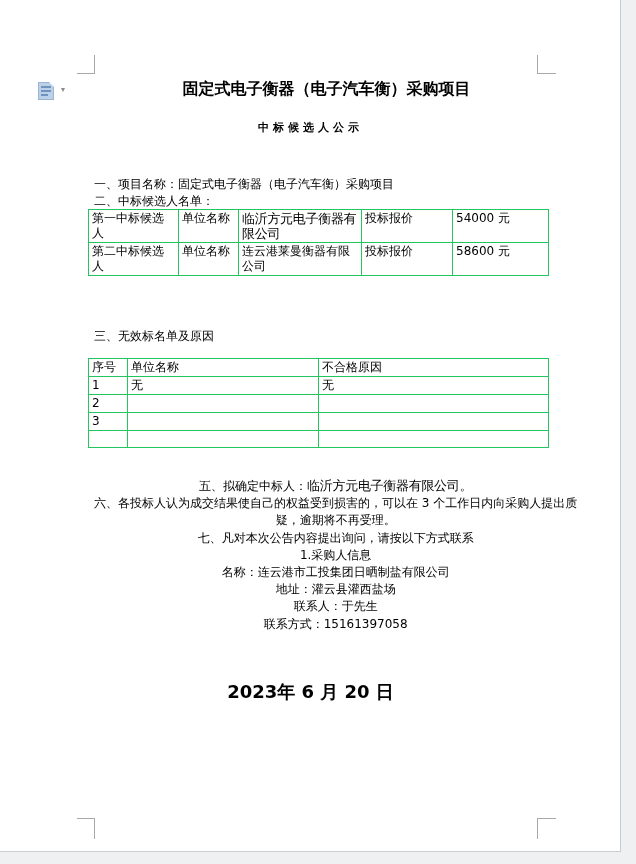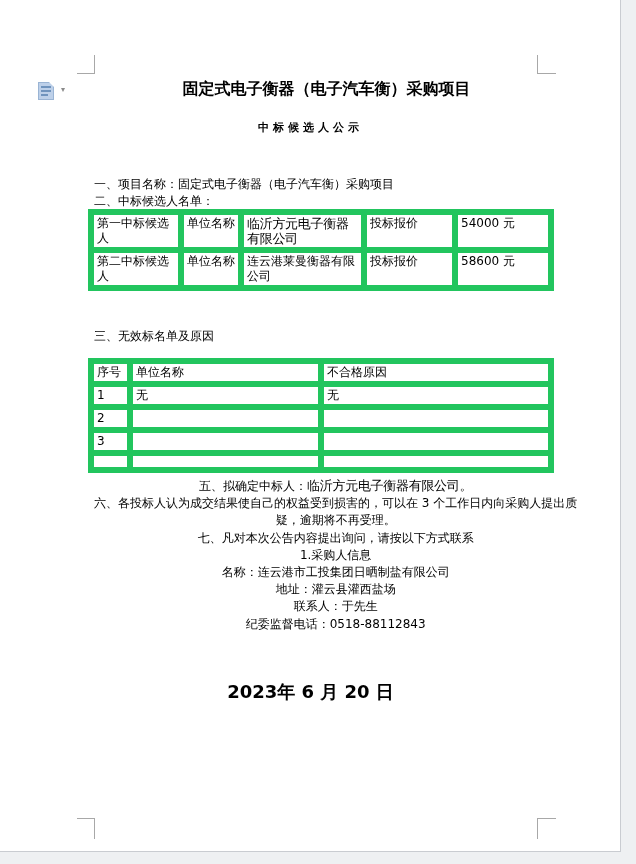--- a/index.html
+++ b/index.html
@@ -52,21 +52,21 @@
     position: absolute; left: 0; top: 120px; width: 621px;
     text-align: center; font-weight: bold; font-size: 11px; letter-spacing: 4px;
   }
 
   .body-line { font-size: 12px; line-height: 17px; white-space: nowrap; }
   .p1 { position: absolute; left: 94px; top: 176px; }
   .p2 { position: absolute; left: 94px; top: 193px; }
   .p3 { position: absolute; left: 94px; top: 328px; }
 
   table { border-collapse: collapse; table-layout: fixed; }
-  td, th { border: 6px solid #22c55e; vertical-align: top; text-align: left;
+  td, th { border: 1px solid #22c55e; vertical-align: top; text-align: left;
            font-size: 12px; line-height: 15px; padding: 1px 3px; font-weight: normal; }
 
   .tbl-candidates { position: absolute; left: 88px; top: 209px; width: 460px; }
   .tbl-candidates td { height: 32px; }
   .pasted-text { font-size: 13px; letter-spacing: -0.3px; }
 
   .tbl-invalid { position: absolute; left: 88px; top: 358px; width: 460px; }
   .tbl-invalid td, .tbl-invalid th { height: 17px; line-height: 15px; }
 
   .text-block { position: absolute; left: 94px; top: 477px; text-align: center; }
@@ -169,19 +169,19 @@
 
     <div class="text-block">
       <div class="body-line"><span>五、拟确定中标人：</span><span class="pasted-text">临沂方元电子衡器有限公司。</span></div>
       <div class="body-line">六、各投标人认为成交结果使自己的权益受到损害的，可以在 3 个工作日内向采购人提出质</div>
       <div class="body-line">疑，逾期将不再受理。</div>
       <div class="body-line">七、凡对本次公告内容提出询问，请按以下方式联系</div>
       <div class="body-line">1.采购人信息</div>
       <div class="body-line">名称：连云港市工投集团日晒制盐有限公司</div>
       <div class="body-line">地址：灌云县灌西盐场</div>
       <div class="body-line">联系人：于先生</div>
-      <div class="body-line">纪委监督电话：0518-88112843</div>
+      <div class="body-line">联系方式：15161397058</div>
     </div>
 
     <div class="doc-date">2023年 6 月 20 日</div>
 
   </div>
 </div>
 
 </body></html>

